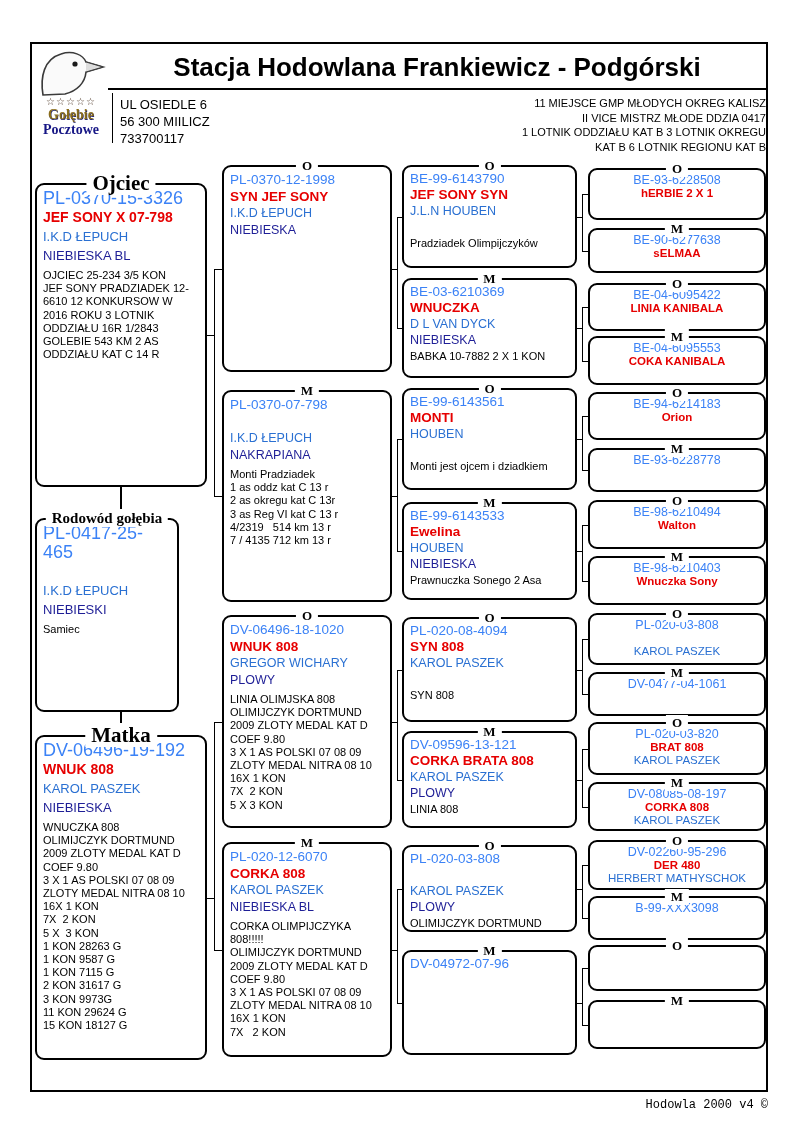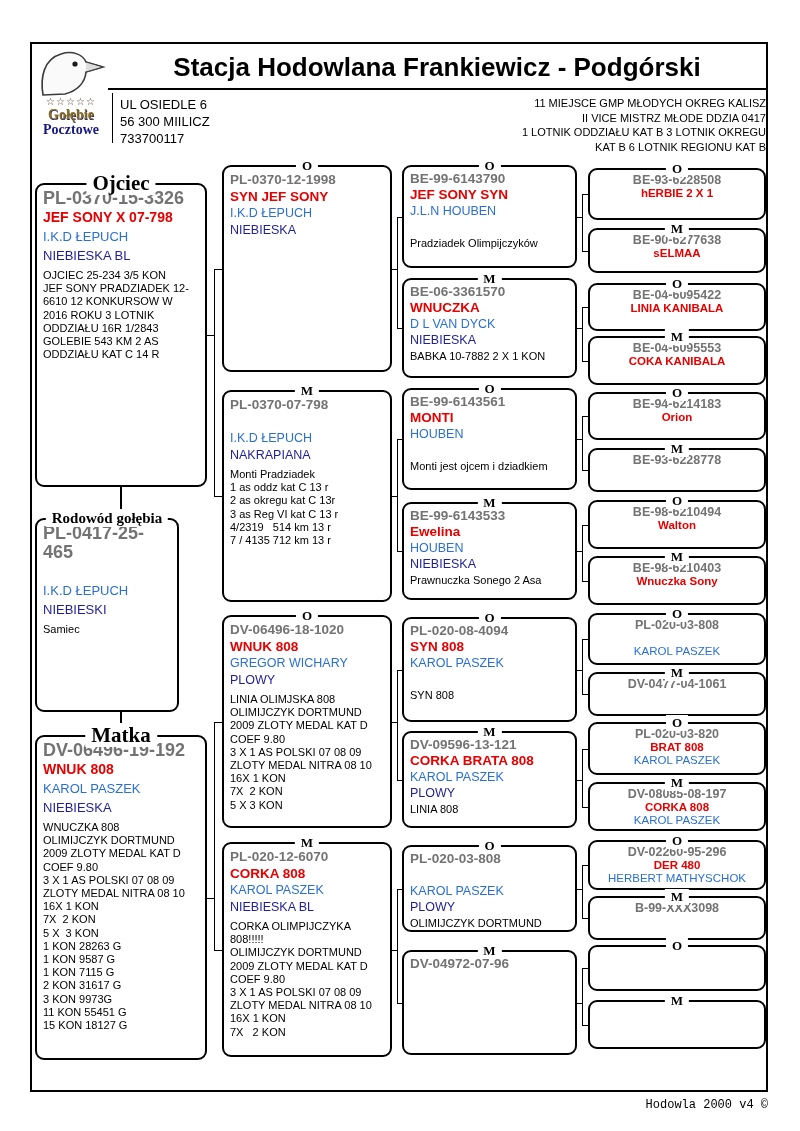--- a/index.html
+++ b/index.html
@@ -37,21 +37,21 @@
     position:absolute; top:-9px; left:50%; transform:translateX(-50%);
     background:#fff; padding:0 6px; white-space:nowrap;
     font-family:"Liberation Serif",serif; font-weight:bold; font-size:13px; line-height:16px;
   }
   .tag-big { font-size:21px; top:-14px; line-height:24px; }
   .tag-mid { font-size:15px; top:-11px; line-height:18px; }
   .line { min-height:17px; line-height:17px; }
   .col1 .line { min-height:19px; line-height:19px; }
   .col3 .line { min-height:16px; line-height:16px; }
   .col4 .line { min-height:13px; line-height:13px;text-align:center; }
-  .ring { font-weight:bold; font-size:13.5px; color:#737373; }
+  .ring { font-weight:normal; font-size:13.5px; color:#3b82f6; }
   .col1 .ring { font-size:18px; }
   .col4 .ring { font-size:12.5px; }
   .name { font-weight:bold; font-size:13.5px; color:#e60000; }
   .col1 .name { font-size:14px; }
   .col4 .name { font-size:11.5px; }
   .owner { font-size:12.5px; color:#2a70d2; }
   .col1 .owner { font-size:13px; }
   .col4 .owner { font-size:11.5px; }
   .plumage { font-size:12.5px; color:#1e1e96; }
   .col1 .plumage { font-size:13px; }
@@ -130,21 +130,21 @@
 3 X 1 AS POLSKI 07 08 09
 ZLOTY MEDAL NITRA 08 10
 16X 1 KON
 7X  2 KON
 5 X  3 KON
 1 KON 28263 G
 1 KON 9587 G
 1 KON 7115 G
 2 KON 31617 G
 3 KON 9973G
-11 KON 55451 G
+11 KON 29624 G
 15 KON 18127 G</div>
     </div>
 
     <div class="box col2" id="g2-0" style="left:222px;top:165px;width:170px;height:207px">
       <span class="tag">O</span>
       <div class="line ring">PL-0370-12-1998</div>
       <div class="line name">SYN JEF SONY</div>
       <div class="line owner">I.K.D ŁEPUCH</div>
       <div class="line plumage">NIEBIESKA</div>
     </div>
@@ -197,21 +197,21 @@
     <div class="box col3" id="g3-0" style="left:402px;top:165px;width:175px;height:103px">
       <span class="tag">O</span>
       <div class="line ring">BE-99-6143790</div>
       <div class="line name">JEF SONY SYN</div>
       <div class="line owner">J.L.N HOUBEN</div>
       <div class="line plumage"></div>
       <div class="notes">Pradziadek Olimpijczyków</div>
     </div>
     <div class="box col3" id="g3-1" style="left:402px;top:278px;width:175px;height:100px">
       <span class="tag">M</span>
-      <div class="line ring">BE-06-3361570</div>
+      <div class="line ring">BE-03-6210369</div>
       <div class="line name">WNUCZKA</div>
       <div class="line owner">D L VAN DYCK</div>
       <div class="line plumage">NIEBIESKA</div>
       <div class="notes">BABKA 10-7882 2 X 1 KON</div>
     </div>
     <div class="box col3" id="g3-2" style="left:402px;top:388px;width:175px;height:102px">
       <span class="tag">O</span>
       <div class="line ring">BE-99-6143561</div>
       <div class="line name">MONTI</div>
       <div class="line owner">HOUBEN</div>

